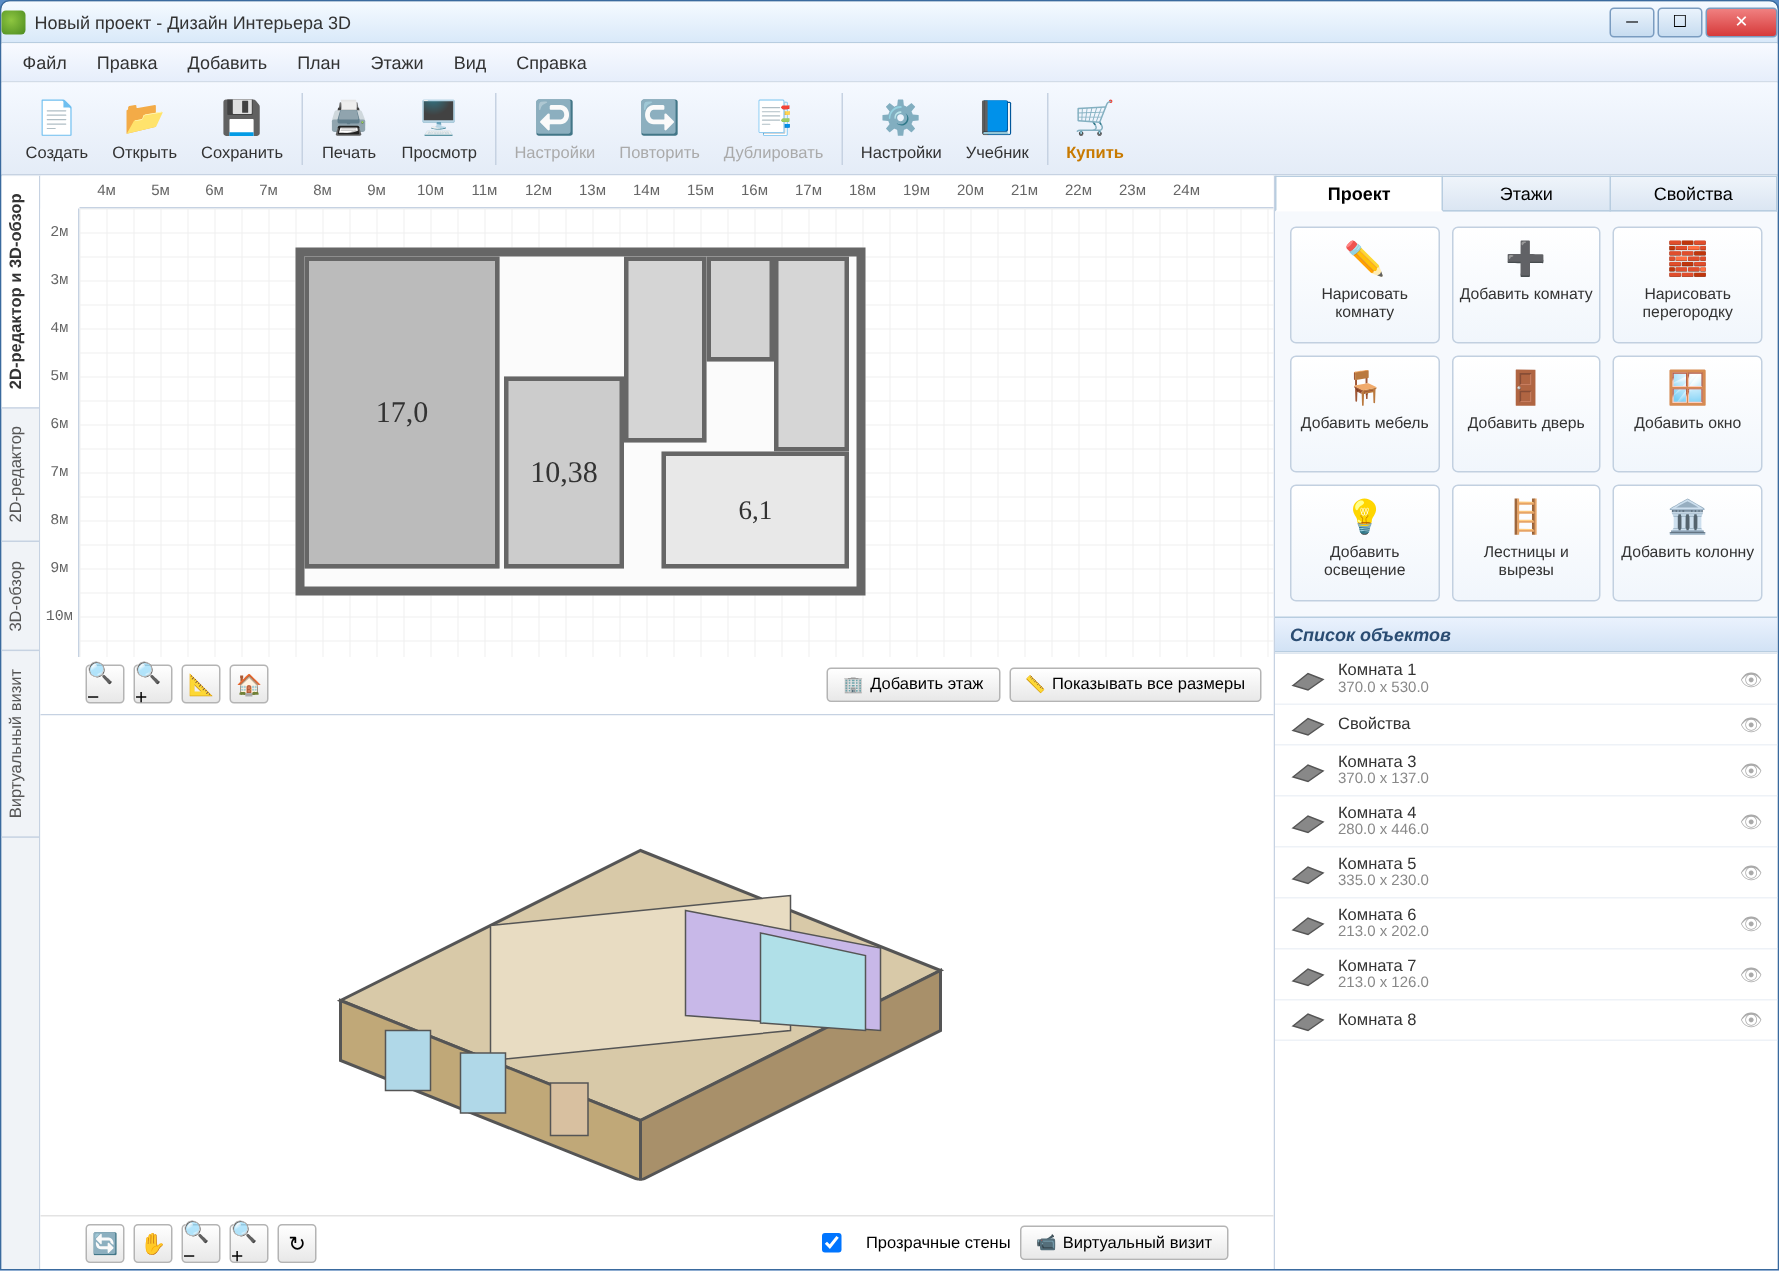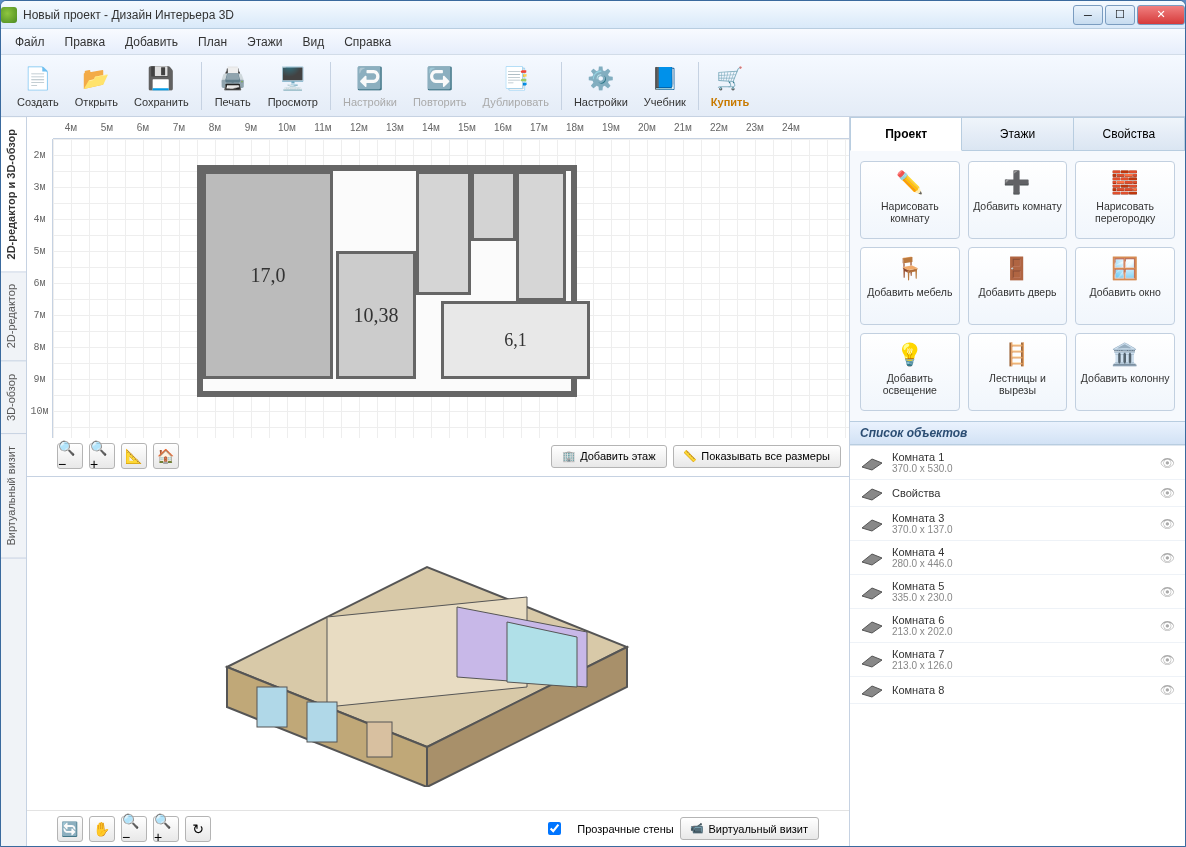--- a/index.html
+++ b/index.html
@@ -32,32 +32,32 @@
 .ruler-v { position: absolute; top: 22px; left: 0; width: 26px; bottom: 38px; background: #fff; border-right: 1px solid #c6d2e2; display: flex; flex-direction: column; font-size: 10px; color: #666; }
 .ruler-v span { height: 32px; text-align: center; display:flex; align-items:center; justify-content:center;font-family:Liberation Mono, monospace; }
 .grid-bg { position: absolute; top: 22px; left: 26px; right: 0; bottom: 38px; background-image: linear-gradient(#eee 1px, transparent 1px), linear-gradient(90deg,#eee 1px, transparent 1px); background-size: 18px 16px; }
 .floorplan { position: absolute; top: 48px; left: 170px; width: 380px; height: 232px; border: 6px solid #666; background: #fbfbfb; text-align: right; }
 .room { position: absolute; border: 3px solid #666; background: #bbb; display: flex; align-items: center; justify-content: center; font-size: 20px; color: #333; font-family: serif; }
 .r1 { left: 0; top: 0; width: 130px; height: 208px; }
 .r2 { left: 133px; top: 80px; width: 80px; height: 128px; background: #ccc; }
 .r3 { left: 213px; top: 0; width: 55px; height: 124px; background: #d5d5d5; }
 .r4 { left: 268px; top: 0; width: 45px; height: 70px; background: #d3d3d3; }
 .r5 { left: 313px; top: 0; width: 50px; height: 130px; background: #d6d6d6; }
-.r6 { left: 238px; top: 130px; width: 149px; height: 78px; background: #e8e8e8; font-size: 18px; }
+.r6 { left: 238px; top: 130px; width: 125px; height: 78px; background: #e8e8e8; font-size: 18px; }
 .plan-tools { position: absolute; bottom: 6px; left: 30px; right: 8px; height: 28px; display: flex; align-items: center; gap: 6px; }
 .ptool { width: 26px; height: 26px; border: 1px solid #b4b4b4; border-radius: 3px; background: linear-gradient(#fff,#e8e8e8); display: flex; align-items: center; justify-content: center; font-size: 14px; cursor: pointer; }
 .plan-tools .spacer { flex: 1; }
 .pill-btn { padding: 4px 10px; border: 1px solid #b4b4b4; border-radius: 3px; background: linear-gradient(#fff,#e8e8e8); font-size: 11px; cursor: pointer; display: flex; align-items: center; gap: 4px; }
 .view3d { flex: 1; position: relative; background: #fff; display: flex; flex-direction: column; }
 .iso { flex: 1; position: relative; }
 .iso-svg { position: absolute; top: 10px; left: 120px; width: 560px; height: 300px; }
 .bot-tools { height: 36px; display: flex; align-items: center; padding: 0 30px; gap: 6px; border-top: 1px solid #e3e3e3; }
 .chk { display: flex; align-items: center; gap: 16px; font-size: 11px; margin-left: auto; }
 .right-panel { width: 336px; background: #f6f9fd; border-left: 1px solid #c6d2e2; display: flex; flex-direction: column; }
-.rtabs { height: 34px; display: flex; background: linear-gradient(#f0f5fb,#dae5f2); }
+.rtabs { height: 24px; display: flex; background: linear-gradient(#f0f5fb,#dae5f2); }
 .rtab { flex: 1; display: flex; align-items: center; justify-content: center; font-size: 12px; border: 1px solid #b8cde0; border-left: none; cursor: pointer; }
 .rtab:first-child { border-left: 1px solid #b8cde0; }
 .rtab.active { background: #fff; font-weight: bold; border-bottom: 1px solid #fff; }
 .section-hdr { height: 24px; background: linear-gradient(#eaf2fd,#d2e2f5); border-bottom: 1px solid #b8cde0; border-top: 1px solid #b8cde0; display: flex; align-items: center; padding: 0 10px; font-size: 12px; font-weight: bold; color: #2b4d73; font-style: italic; }
 .designs { padding: 10px; display: grid; grid-template-columns: repeat(3, 1fr); gap: 8px; }
 .dcard { border: 1px solid #c2d0e0; border-radius: 4px; background: linear-gradient(#fff,#f1f6fc); padding: 6px 4px; display: flex; flex-direction: column; align-items: center; cursor: pointer; font-size: 10.5px; color: #333; text-align: center; height: 78px; }
 .dicon { width: 30px; height: 30px; margin-bottom: 2px; display: flex; align-items: center; justify-content: center; font-size: 22px; }
 .obj-list { flex: 1; overflow-y: auto; background: #fff; border-top: 1px solid #dfe7f0; }
 .obj-row { display: flex; align-items: center; padding: 5px 10px; border-bottom: 1px solid #eef2f7; font-size: 11px; cursor: pointer; gap: 8px; }
 .obj-icn { width: 24px; height: 16px; }

